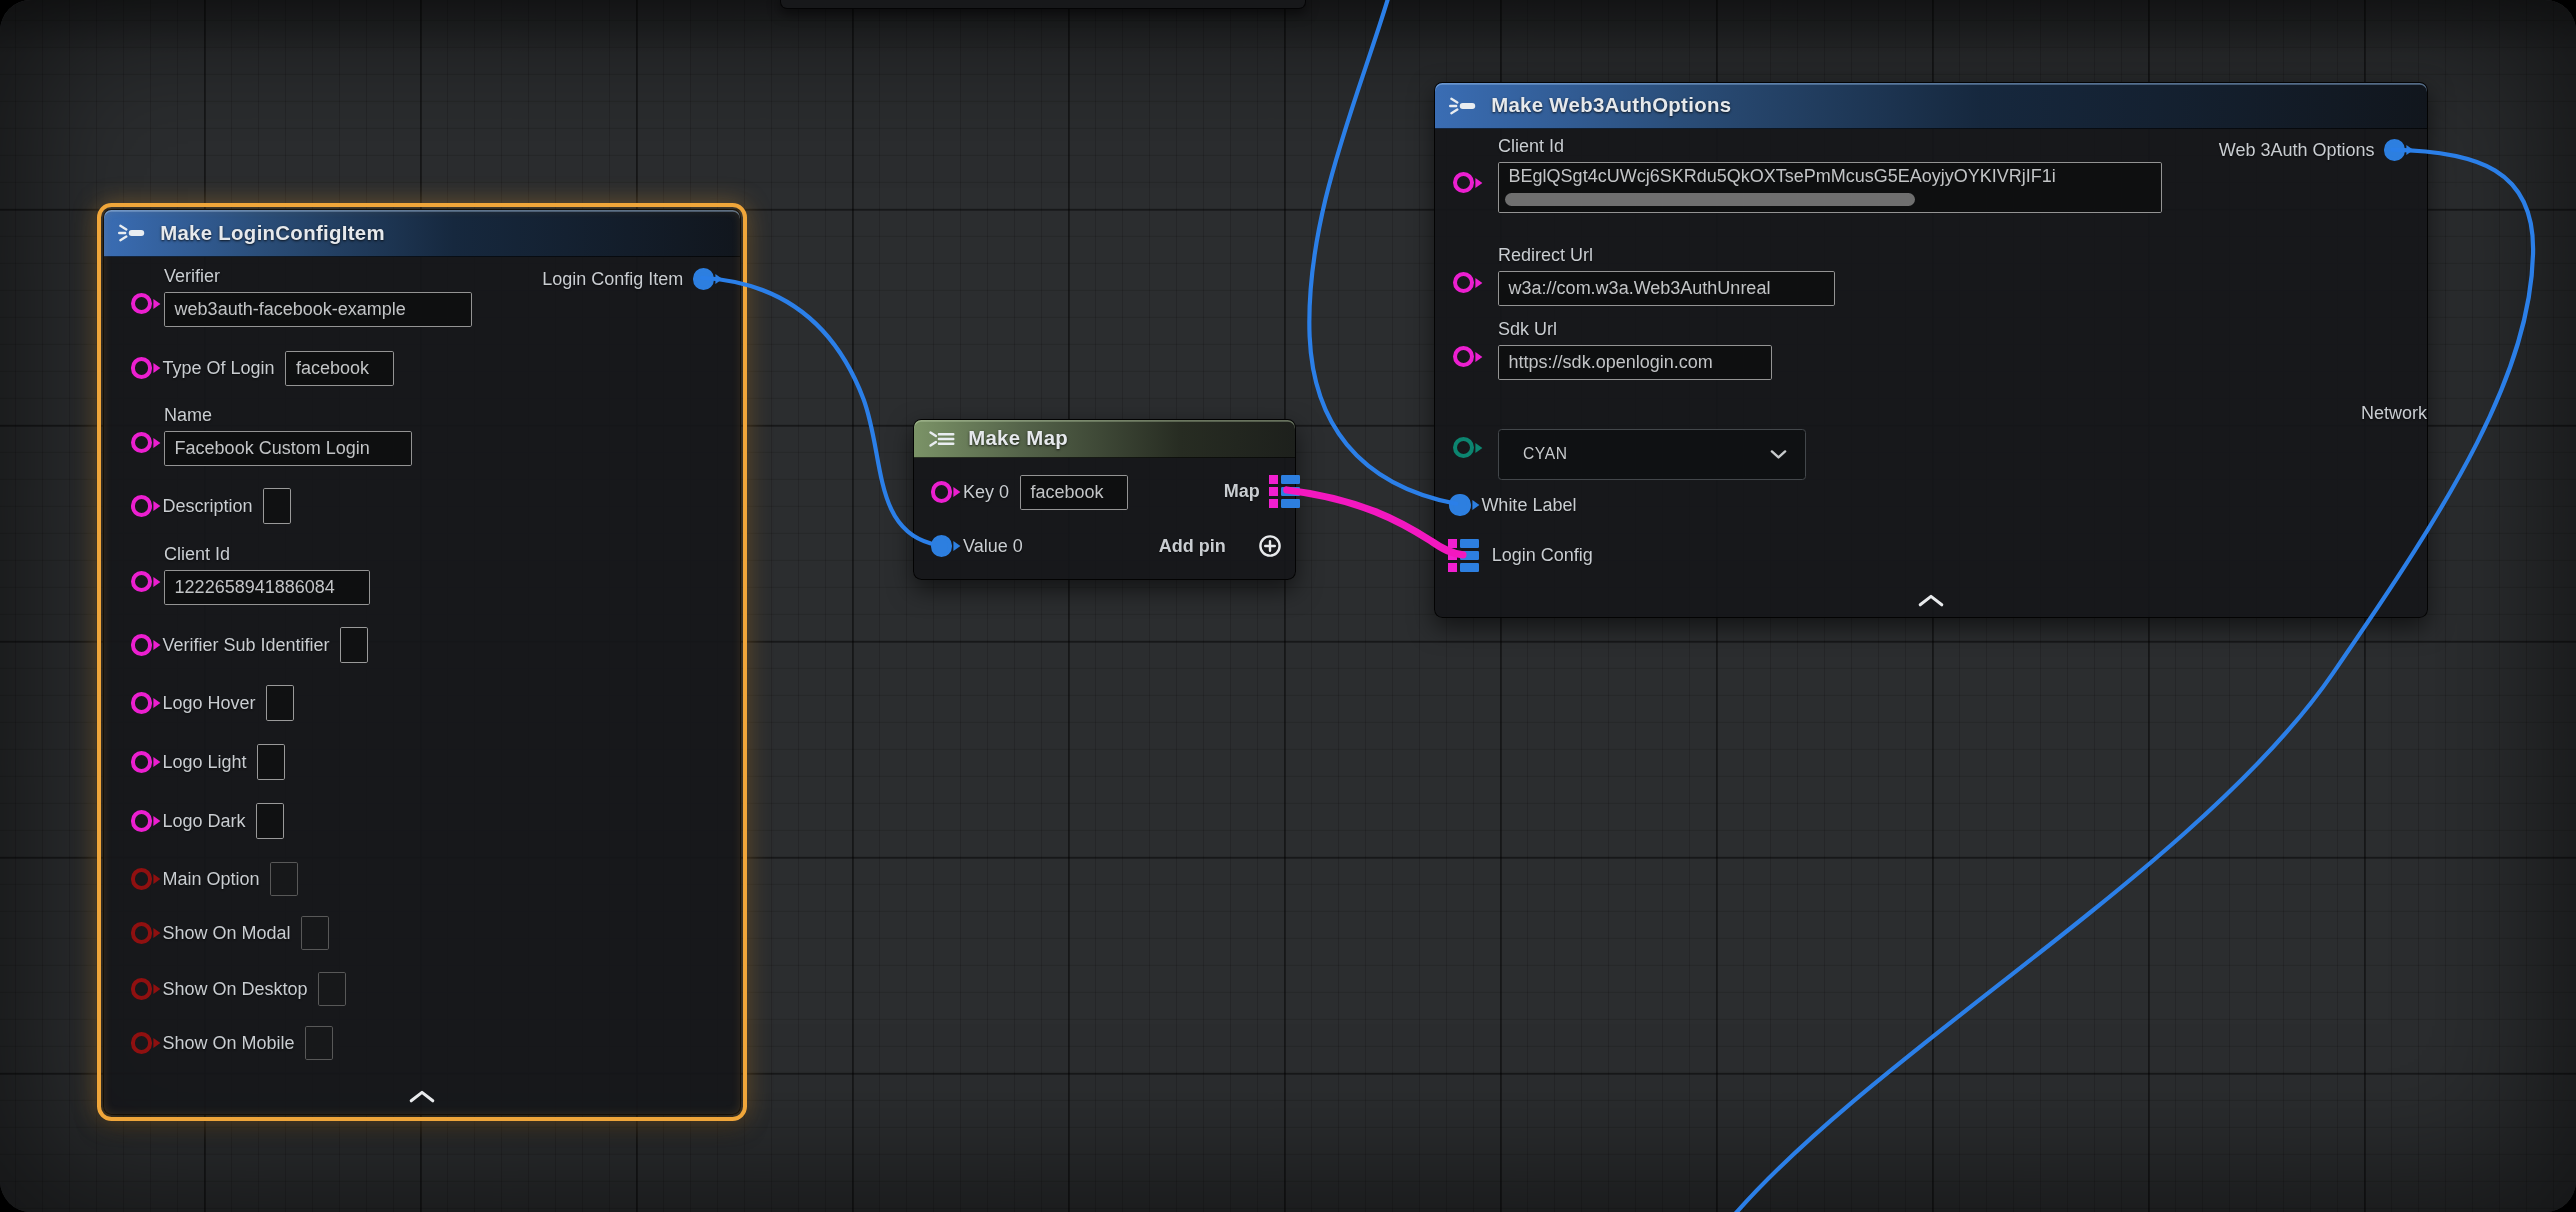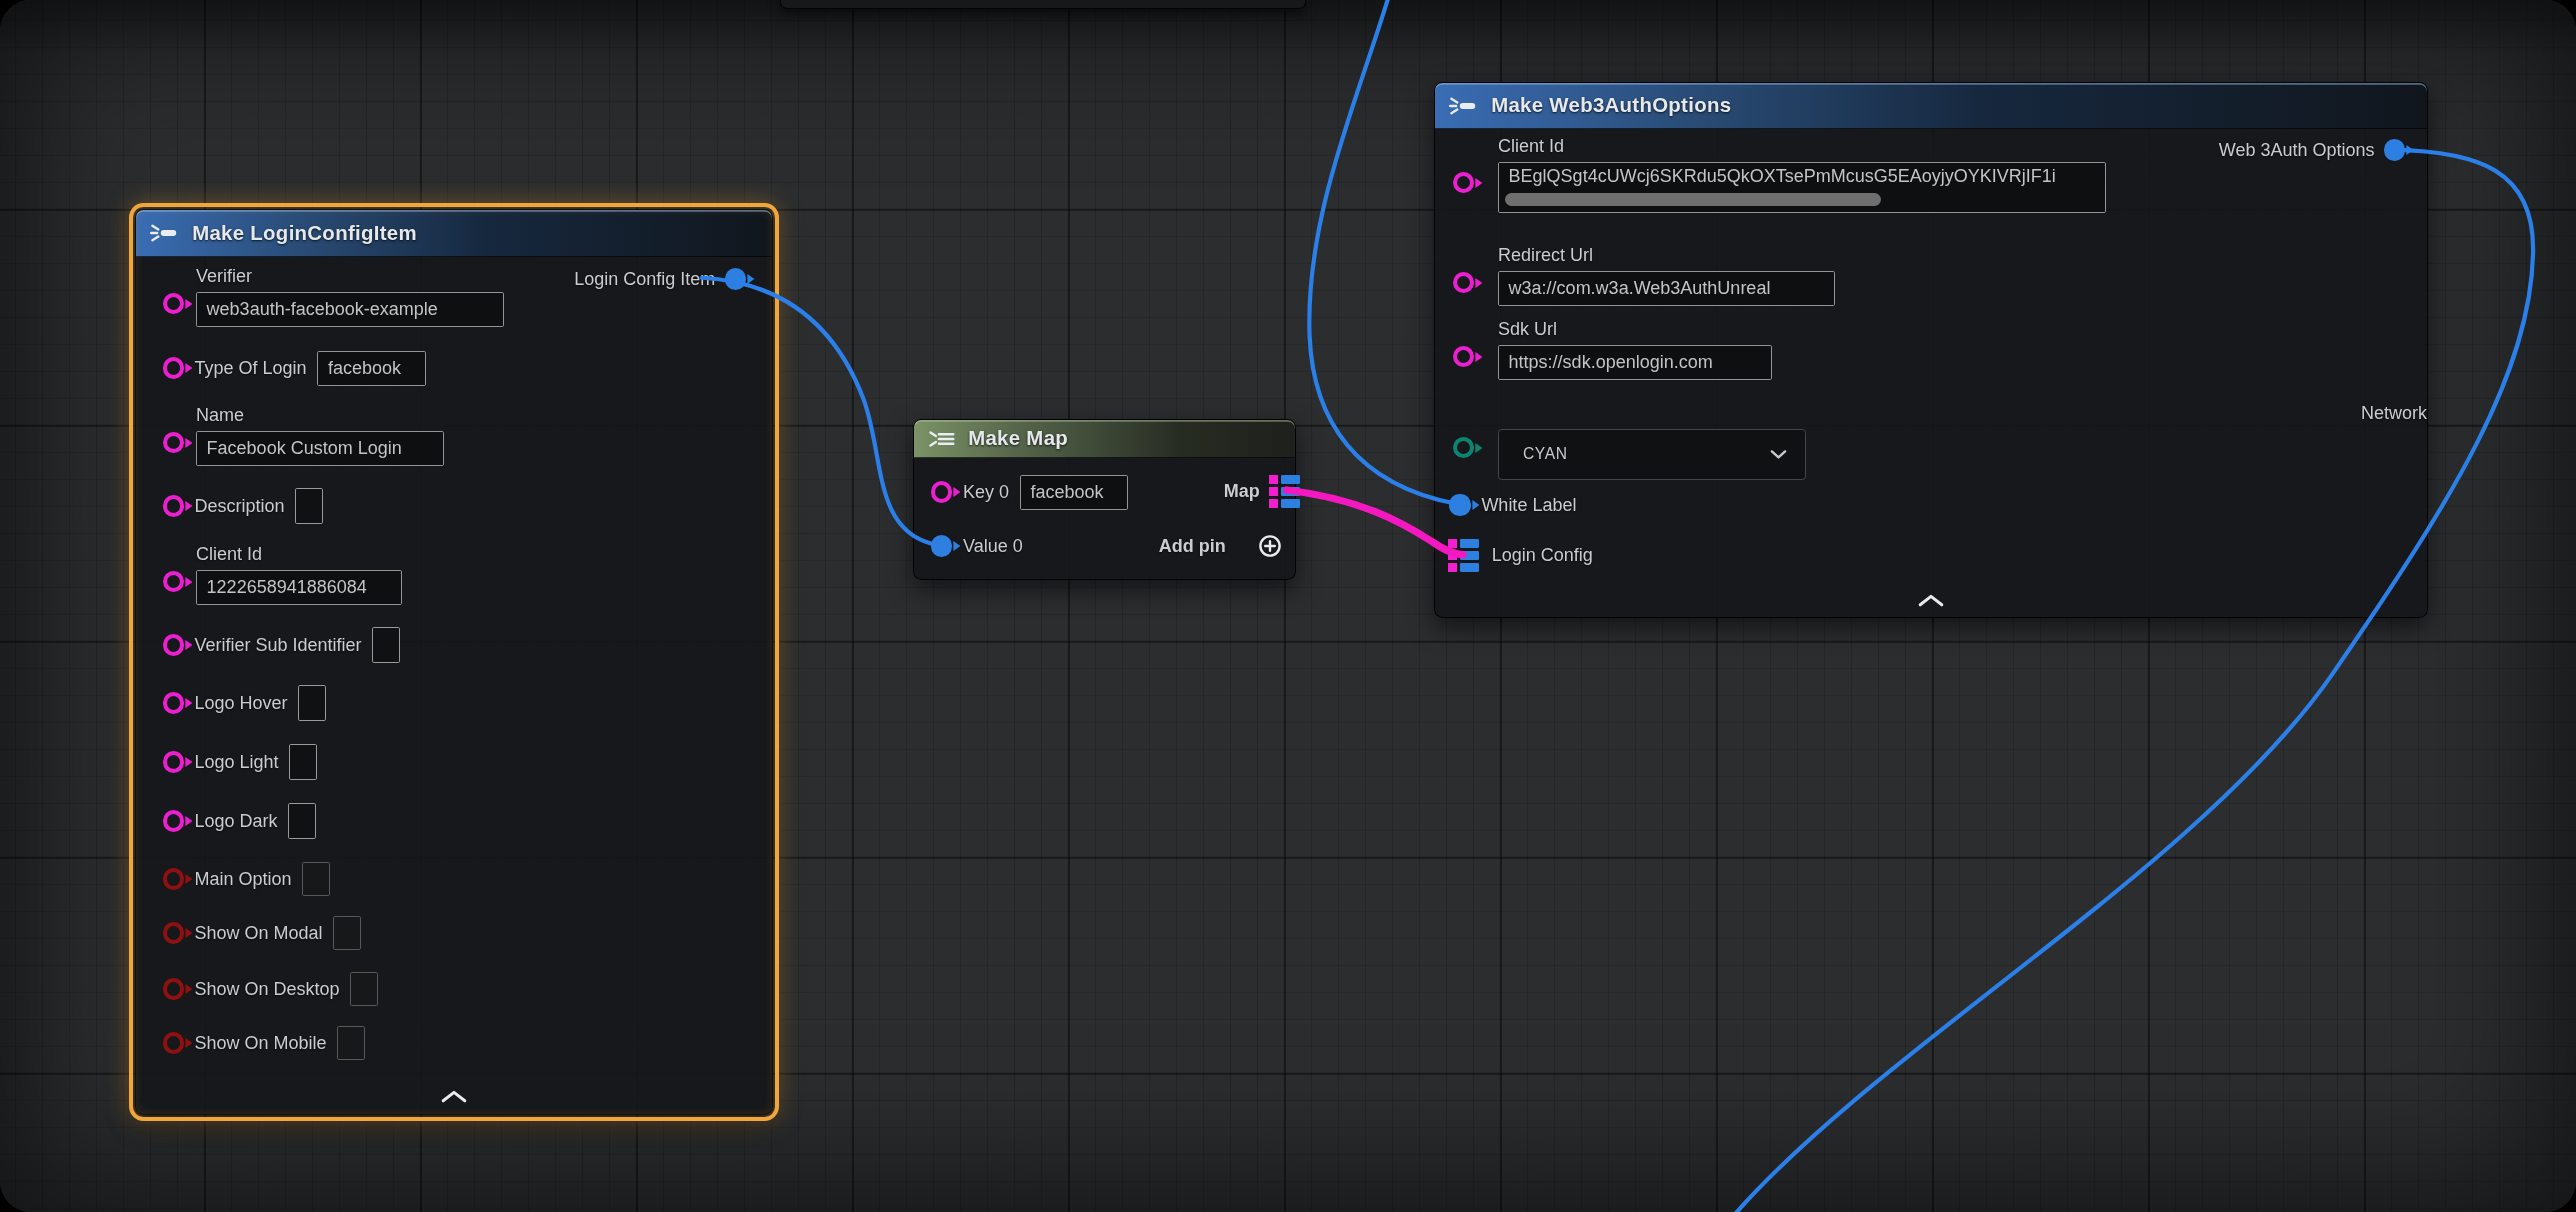--- a/index.html
+++ b/index.html
@@ -53,41 +53,41 @@
   .field-inline{margin-top:0;}
   .emptybox{width:28px;height:36px;background:#101112;border:1.8px solid #9a9a9a;border-radius:1.8px;box-sizing:border-box;}
   .boolbox{width:28px;height:34px;background:#17181a;border:1.8px solid #585858;border-radius:1.8px;box-sizing:border-box;}
   .outrow{position:absolute;display:flex;align-items:center;gap:9.6px;}
   .bold{font-weight:700;}
   .chev{position:absolute;left:50%;transform:translateX(-50%);}
 
   .dropdown{margin-top:3.6px;width:308px;height:51px;background:#0f1113;border:1.2px solid #43474b;border-radius:3.6px;
     display:flex;align-items:center;justify-content:space-between;padding:0 18px 0 24px;box-sizing:border-box;}
   .dropdown .val{font-size:15.6px;color:#c8cbcd;letter-spacing:0.6px;}
-  .bigfield{position:relative;width:608px;height:51px;align-items:flex-start;padding-top:3.6px;}
+  .bigfield{position:relative;width:664px;height:51px;align-items:flex-start;padding-top:3.6px;}
   .hscroll{position:absolute;left:6px;bottom:5.4px;width:62%;height:13.2px;background:#6f6f6f;border-radius:6.6px;}
 
   .offnode{position:absolute;left:780px;top:-4.8px;width:524px;height:13.2px;background:#17181a;z-index:4;
     border-radius:0 0 7.2px 7.2px;border:1.2px solid rgba(0,0,0,.8);border-top:none;box-shadow:0 4.8px 12px rgba(0,0,0,.5);}
 </style>
 </head>
 <body>
 
 <div class="canvas">
 
   <div class="offnode"></div>
 
   <svg class="wires" viewBox="0 0 4284 2016" width="2576" height="1212">
     <path d="M2310,-8 C2260,160 2170,360 2178,560 C2184,700 2256,806 2422,838" fill="none" stroke="#2b7fe8" stroke-width="7" stroke-linecap="round"></path>
     <path d="M1167,462 C1310,470 1392,548 1436,664 C1470,756 1452,878 1548,904" fill="none" stroke="#2b7fe8" stroke-width="7" stroke-linecap="round"></path>
     <path d="M3979,249 C4120,252 4216,282 4213,420 C4209,620 4080,830 3880,1120 C3660,1440 3130,1740 2885,2020" fill="none" stroke="#2b7fe8" stroke-width="7" stroke-linecap="round"></path>
     <path d="M2140,815 C2262,830 2330,868 2380,900 C2400,914 2414,921 2433,923" fill="none" stroke="#f318c0" stroke-width="12" stroke-linecap="round"></path>
   </svg>
 
-  <div class="node" style="left:103px;top:209px;width:636px;height:904px;margin-left:32px;">
+  <div class="node" style="left:103px;top:209px;width:636px;height:904px;">
     <div class="sel-outline"></div>
     <div class="hdr hdr-blue">
       <svg width="31" height="18" viewBox="0 0 52 30">
         <path d="M4 3 L14 9 M4 27 L14 21 M2 15 H12" stroke="#e9edf1" stroke-width="4" fill="none" stroke-linecap="round"></path>
         <rect x="18" y="10" width="26" height="10" rx="5" fill="#e9edf1"></rect>
       </svg>
       <span class="title">Make LoginConfigItem</span>
     </div>
 
     <div class="outrow" style="top:51px;right:26px;height:36px;">

